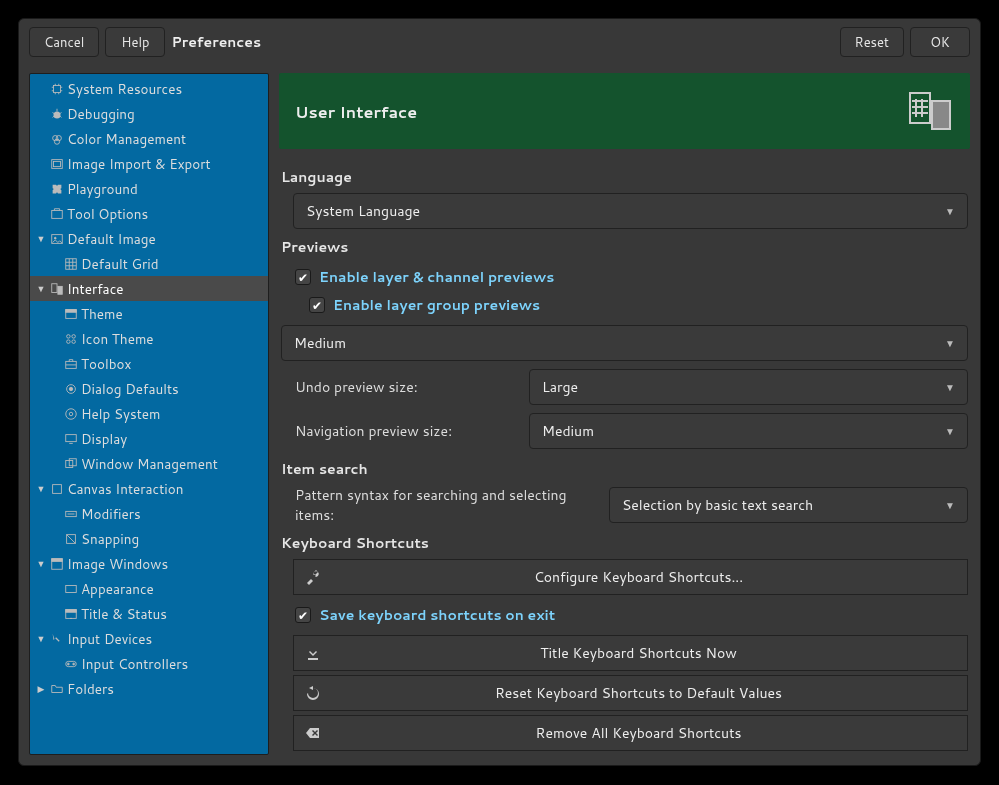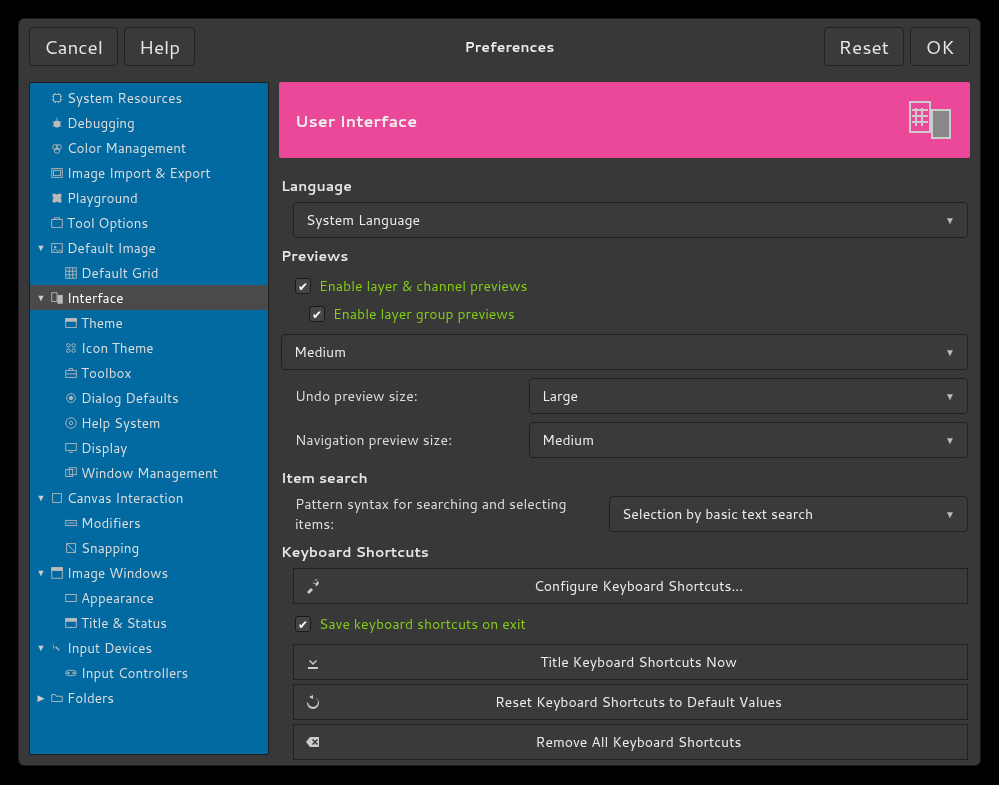--- a/index.html
+++ b/index.html
@@ -24,31 +24,31 @@
   }
   
   .header {
     display: flex;
     align-items: center;
     padding: 8px 10px;
     gap: 6px;
   }
   .header .title {
     flex: 1;
-    text-align: center;
+    text-align: left;
     font-weight: 600;
     color: #eee;
   }
   .btn {
     background: #3a3a3a;
     border: 1px solid #212121;
     border-radius: 4px;
     color: #e6e6e6;
     padding: 5px 14px;
-    font-size: 19px;
+    font-size: 13px;
     cursor: pointer;
     min-width: 60px;
     text-align: center;
   }
   
   .body {
     display: flex;
     flex: 1;
     padding: 8px 10px 10px 10px;
     gap: 10px;
@@ -99,21 +99,21 @@
   .tree-icon svg { width:14px; height:14px; }
   .tree-label { overflow: hidden; text-overflow: ellipsis; }
   
   .content {
     flex: 1;
     display: flex;
     flex-direction: column;
     min-width: 0;
   }
   .panel-header {
-    background: #ec4899;
+    background: #14532d;
     border-radius: 2px;
     padding: 14px 16px;
     display: flex;
     align-items: center;
     justify-content: space-between;
     margin-bottom: 10px;
   }
   .panel-header h2 { font-size: 16px; font-weight: 600; color: #eee; }
   .panel-header .big-icon { width: 48px; height: 48px; color: #ccc; }
   .section-title {
@@ -148,21 +148,21 @@
     border: 1px solid #1a1a1a;
     border-radius: 3px;
     background: #454545;
     display: inline-flex;
     align-items: center;
     justify-content: center;
     color: #fff;
     font-size: 12px;
     flex-shrink: 0;
   }
-  .checkbox-label { font-weight: 400; color: #84cc16; }
+  .checkbox-label { font-weight: 700; color: #7dd3fc; }
   .form-row {
     display: flex;
     align-items: center;
     gap: 8px;
     margin: 4px 0;
   }
   .form-label { width: 240px; color: #ddd; padding-left: 14px; }
   .form-control { flex: 1; }
   .action-btn {
     background: #3a3a3a;

